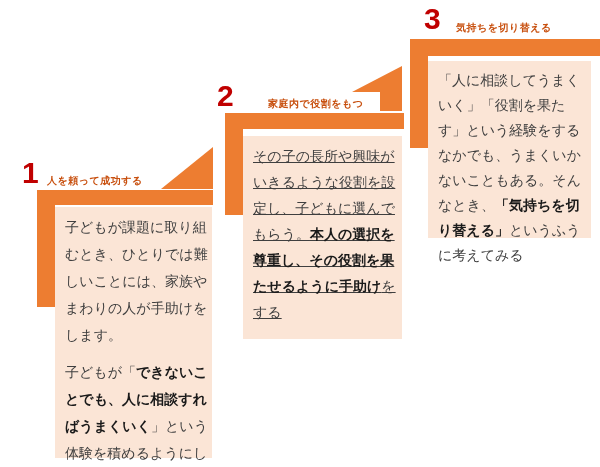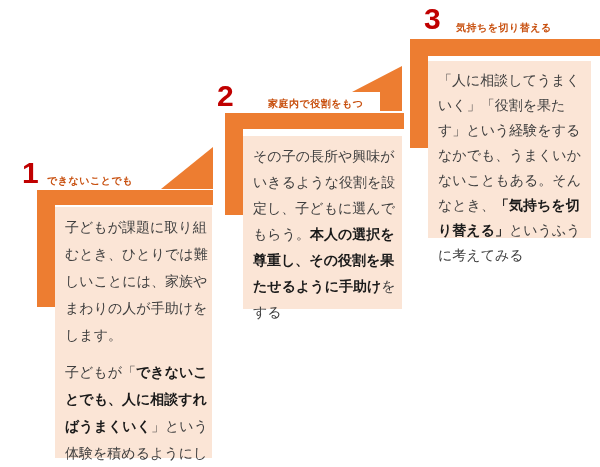--- a/index.html
+++ b/index.html
@@ -43,37 +43,37 @@
   .s1 .hbar{left:37px;top:190px;width:176px;height:15px;}
   .s1 .vbar{left:37px;top:190px;width:18px;height:117px;}
   .s1 .body{left:55px;top:207px;width:157px;height:251px;line-height:27px;}
 
   
   .s2 .num{left:217px;top:81px;}
   .s2 .title{left:247px;top:95px;margin-left:21px;}
   .s2 .tri{left:352px;top:66px;}
   .s2 .hbar{left:225px;top:113px;width:179px;height:16px;}
   .s2 .vbar{left:225px;top:113px;width:18px;height:102px;}
-  .s2 .body{left:243px;top:136px;width:159px;height:173px;line-height:26px;}
+  .s2 .body{left:243px;top:136px;width:159px;height:203px;line-height:26px;text-decoration:underline;}
 
   
   .s3 .num{left:424px;top:4px;}
   .s3 .title{left:456px;top:19px;}
   .s3 .hbar{left:410px;top:39px;width:190px;height:17px;}
   .s3 .vbar{left:410px;top:39px;width:18px;height:109px;}
   .s3 .body{left:428px;top:61px;width:163px;height:177px;line-height:25px;}
 </style>
 </head>
 <body>
 
 <div class="stage">
 
   <div class="step s1">
     <div class="num">1</div>
-    <div class="title">できないことでも</div>
+    <div class="title">人を頼って成功する</div>
     <svg class="tri" width="52" height="42" viewBox="0 0 52 42">
         <polygon points="0,42 52,42 52,0"></polygon>
       </svg>
     <div class="hbar"></div>
     <div class="vbar"></div>
     <div class="body">
         <p><span>子どもが課題に取り組むとき、ひとりでは難しいことには、家族やまわりの人が手助けをします。</span></p>
         <p><span>子どもが「</span><span class="b">できないことでも、人に相談すればうまくいく</span><span>」という体験を積めるようにします</span></p>
       </div>
   </div>

